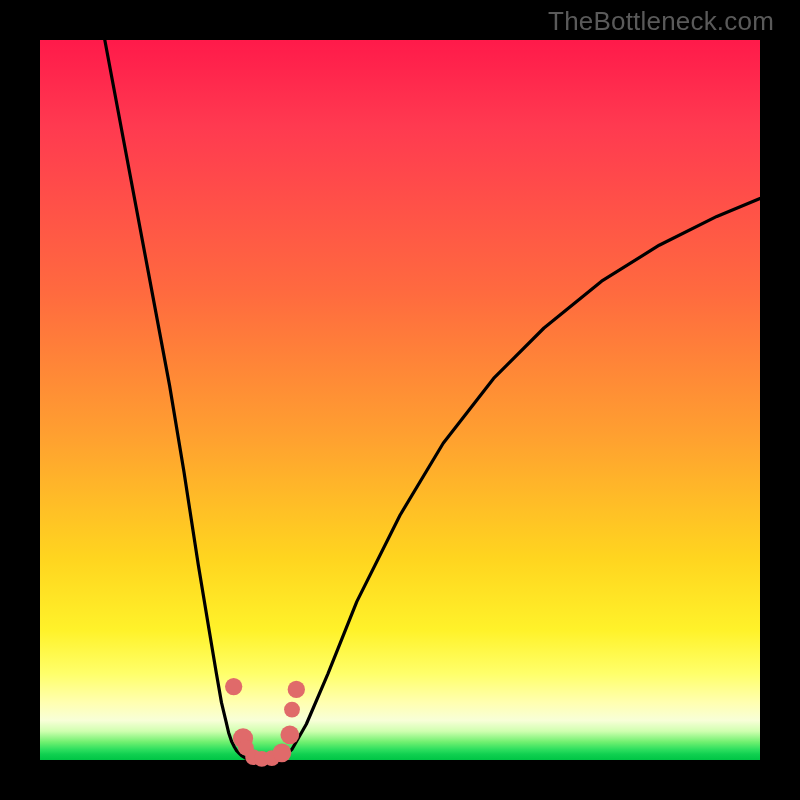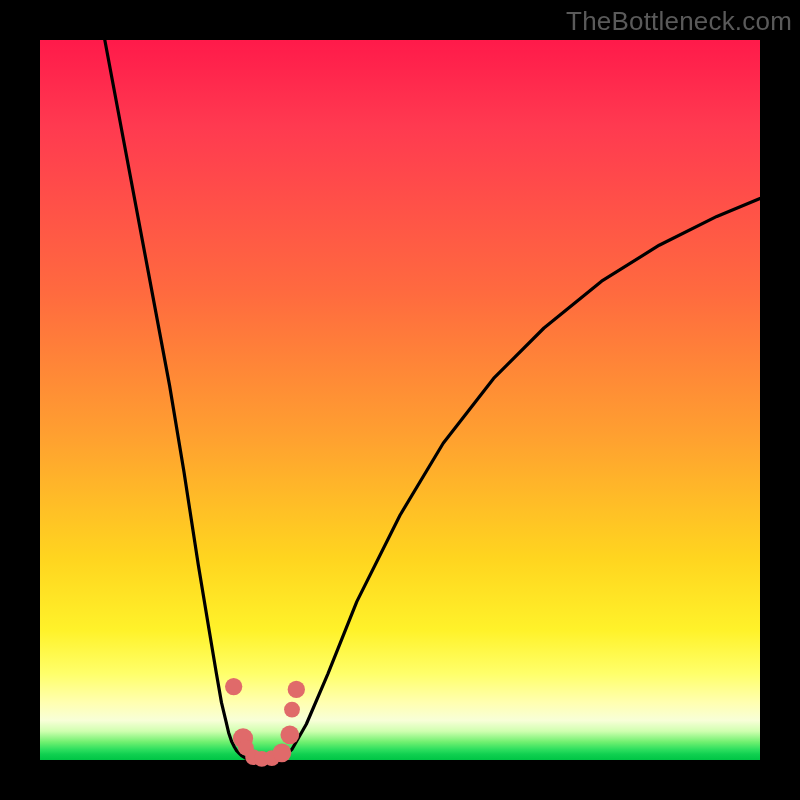--- a/index.html
+++ b/index.html
@@ -38,21 +38,21 @@
       #d0ffb0 96%,
       #70f070 97.5%,
       #30e060 98.5%,
       #10d050 99.2%,
       #00c545 100%
     );
   }
   .watermark {
     position: absolute;
     top: 6px;
-    right: 8px;
+    right: 26px;
     color: #5a5a5a;
     font-size: 26px;
     font-weight: 400;
     letter-spacing: 0.2px;
     user-select: none;
   }
   svg.curve {
     position: absolute;
     left: 0;
     top: 0;

